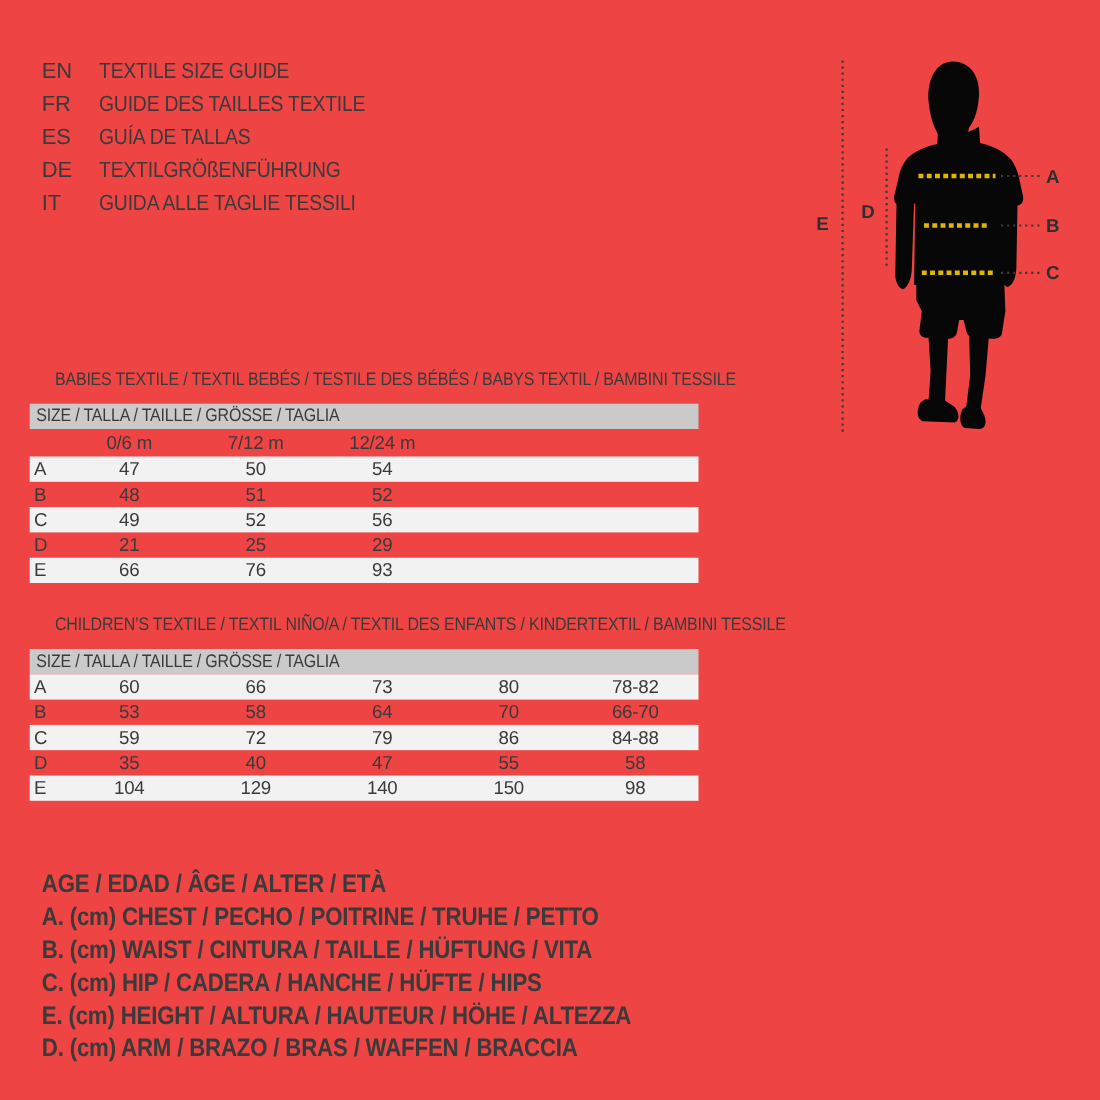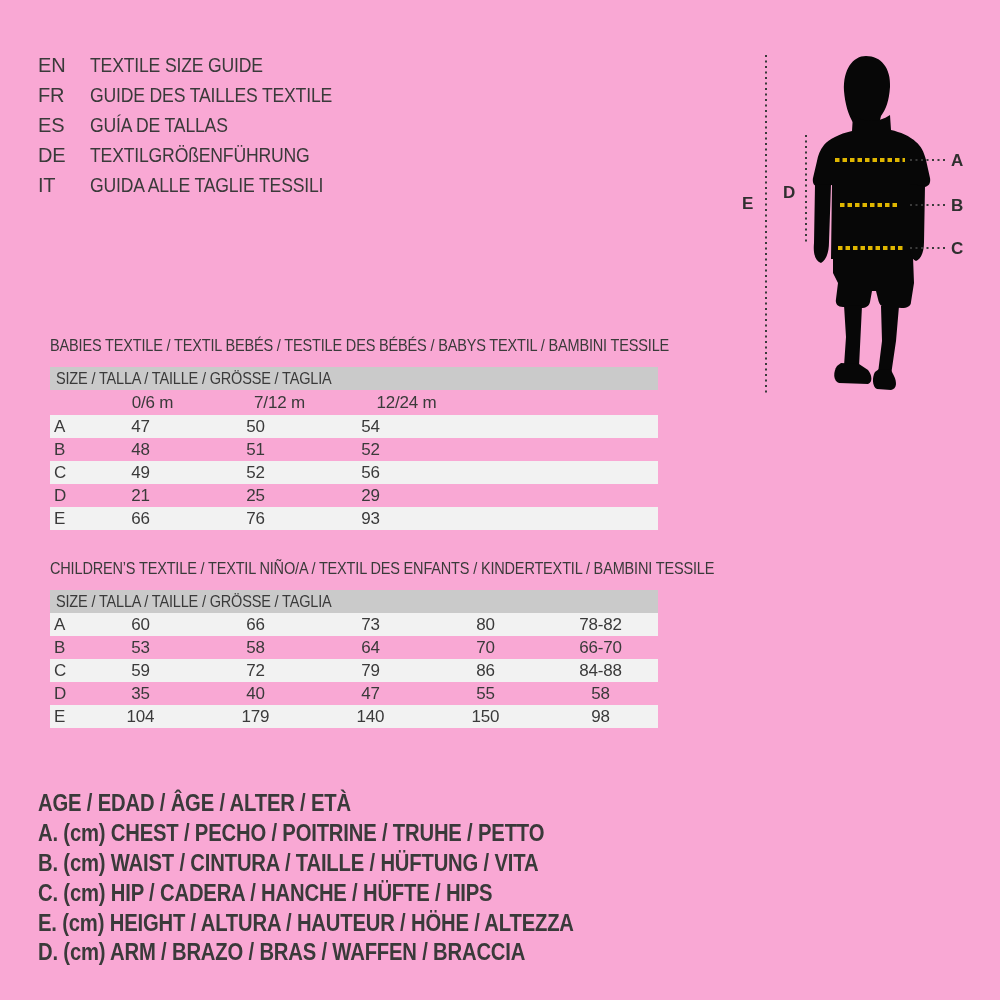--- a/index.html
+++ b/index.html
@@ -1,36 +1,36 @@
 <!DOCTYPE html>
 <html><head>
 <meta charset="utf-8">
 <style>
   html,body{margin:0;padding:0;background:#fff;}
   .page{
-    position:relative;width:1000px;height:1000px;background:#f9a8d4;
+    position:relative;width:1000px;height:1000px;background:#ef4444;
     font-family:"Liberation Sans",sans-serif;color:#3a3a3a;
     letter-spacing:-0.2px;overflow:hidden;
   }
   .cond{display:inline-block;transform:scaleX(0.88);transform-origin:0 50%;white-space:nowrap;}
 
   
   .lang-list{position:absolute;left:38px;top:50px;}
   .lang-row{display:flex;height:30px;line-height:30px;font-size:20px;}
   .lang-code{width:52px;flex:0 0 52px;}
   .lang-label{flex:1;}
 
   
   .section-title{position:absolute;left:38px;font-size:16.5px;white-space:nowrap;margin-left:12px;}
 
   
-  .size-table{position:absolute;left:50px;width:608px;}
+  .size-table{position:absolute;left:27px;width:608px;}
   .band{height:23px;line-height:23px;background:#cacaca;font-size:16.5px;padding-left:6px;box-sizing:border-box;}
   .trow{display:flex;align-items:center;height:23px;font-size:17px;}
-  .trow.hdr{height:25px;gap:12px;}
+  .trow.hdr{height:25px;}
   .trow.alt{background:#f2f2f2;}
   .cell{width:115px;flex:0 0 115px;text-align:center;}
   .cell.lbl{width:29px;flex:0 0 29px;text-align:left;padding-left:4px;}
 
   
   .legend{position:absolute;left:38px;top:789px;}
   .legend-line{height:29.9px;line-height:29.9px;font-size:23px;white-space:nowrap;font-weight:bold;}
 
   
   .diagram{position:absolute;left:740px;top:45px;width:260px;height:350px;}
@@ -180,21 +180,21 @@
       <span class="cell lbl">D</span>
       <span class="cell">35</span>
       <span class="cell">40</span>
       <span class="cell">47</span>
       <span class="cell">55</span>
       <span class="cell">58</span>
     </div>
     <div class="trow alt">
       <span class="cell lbl">E</span>
       <span class="cell">104</span>
-      <span class="cell">179</span>
+      <span class="cell">129</span>
       <span class="cell">140</span>
       <span class="cell">150</span>
       <span class="cell">98</span>
     </div>
   </div>
 
   <div class="legend">
     <div class="legend-line"><span class="cond">AGE / EDAD / ÂGE / ALTER / ETÀ</span></div>
     <div class="legend-line"><span class="cond">A. (cm) CHEST / PECHO / POITRINE / TRUHE / PETTO</span></div>
     <div class="legend-line"><span class="cond">B. (cm) WAIST / CINTURA / TAILLE / HÜFTUNG / VITA</span></div>

